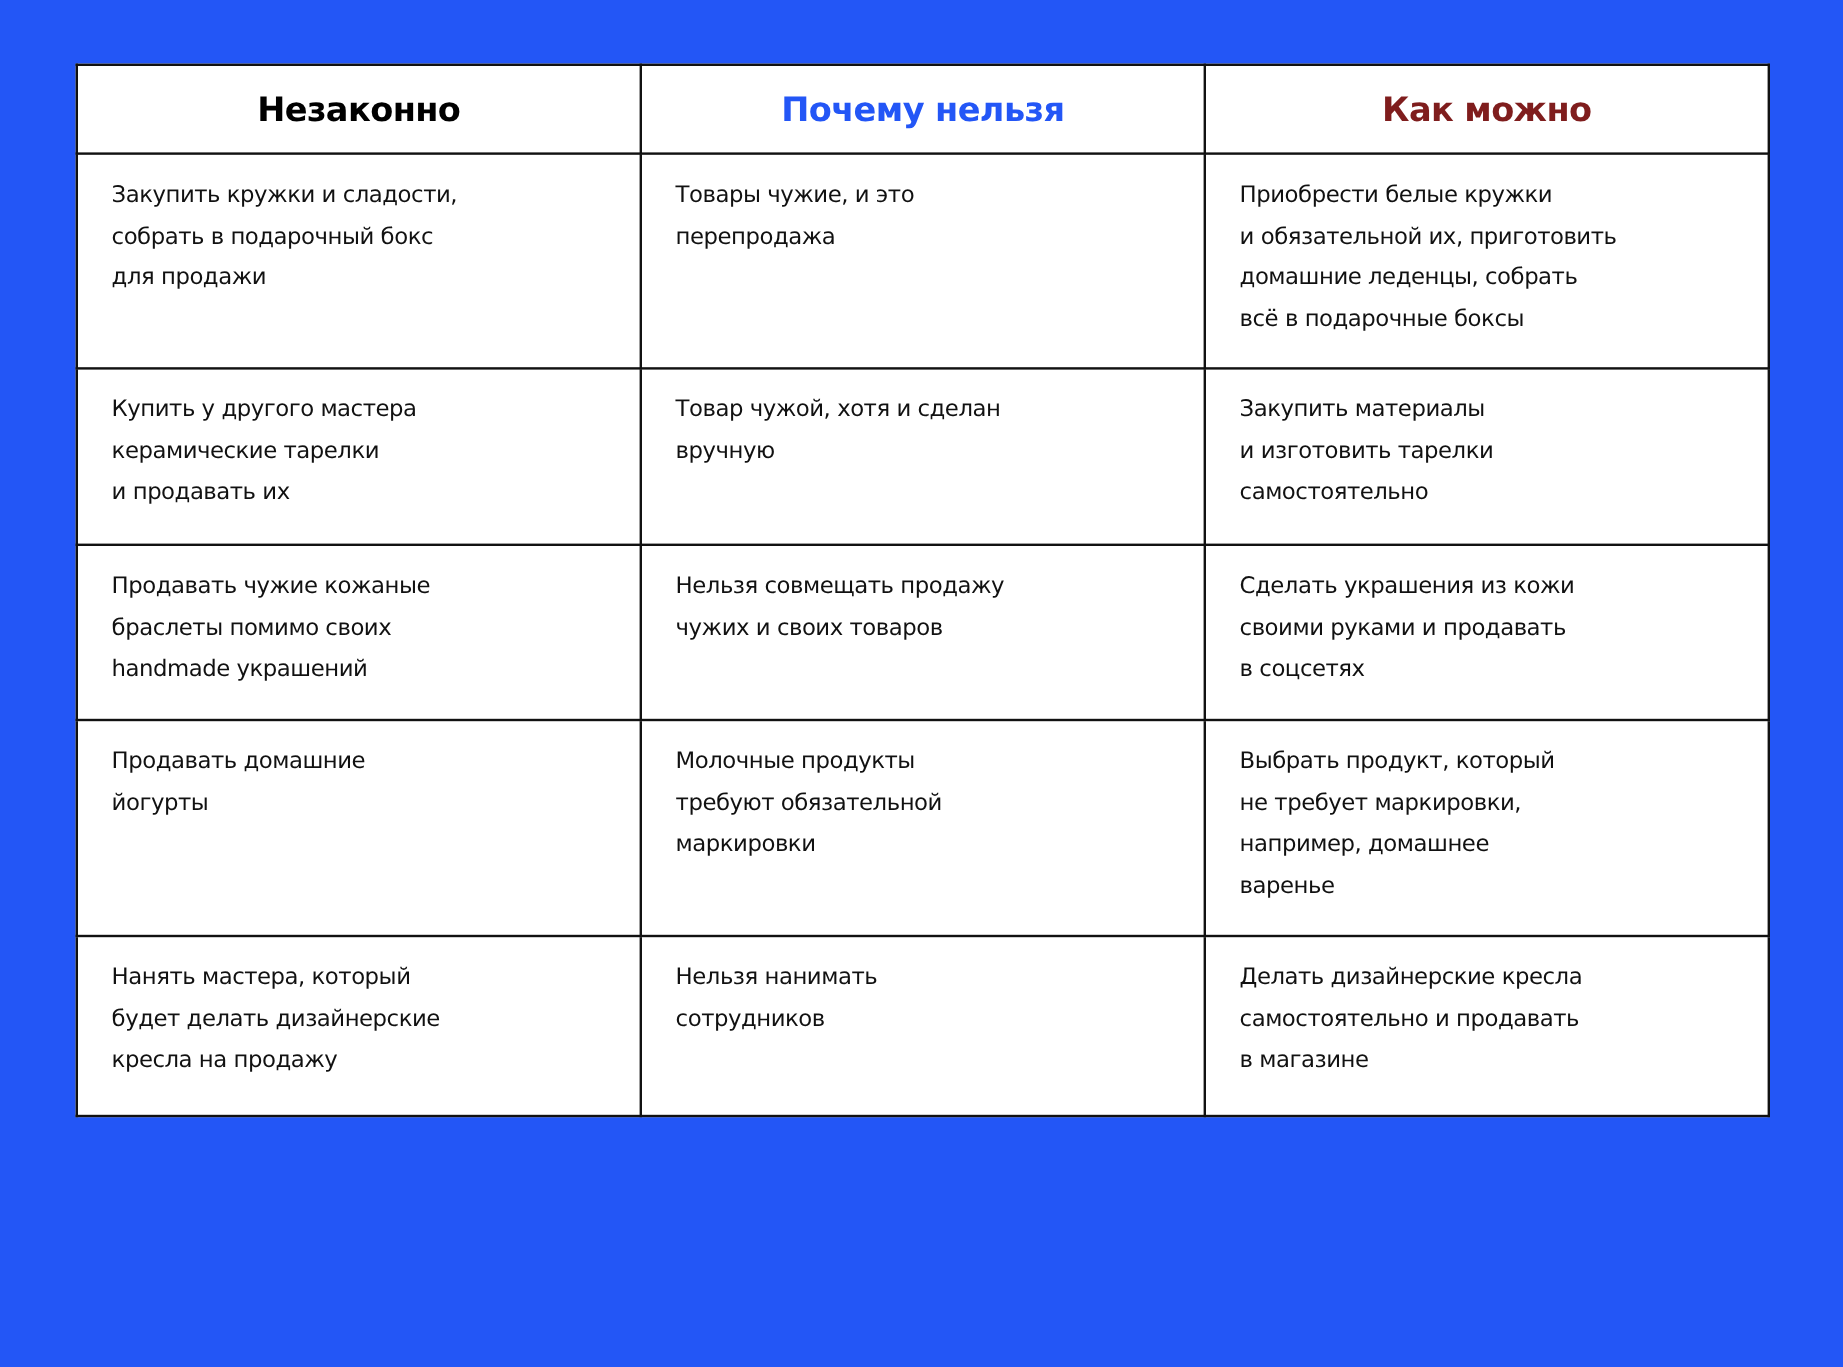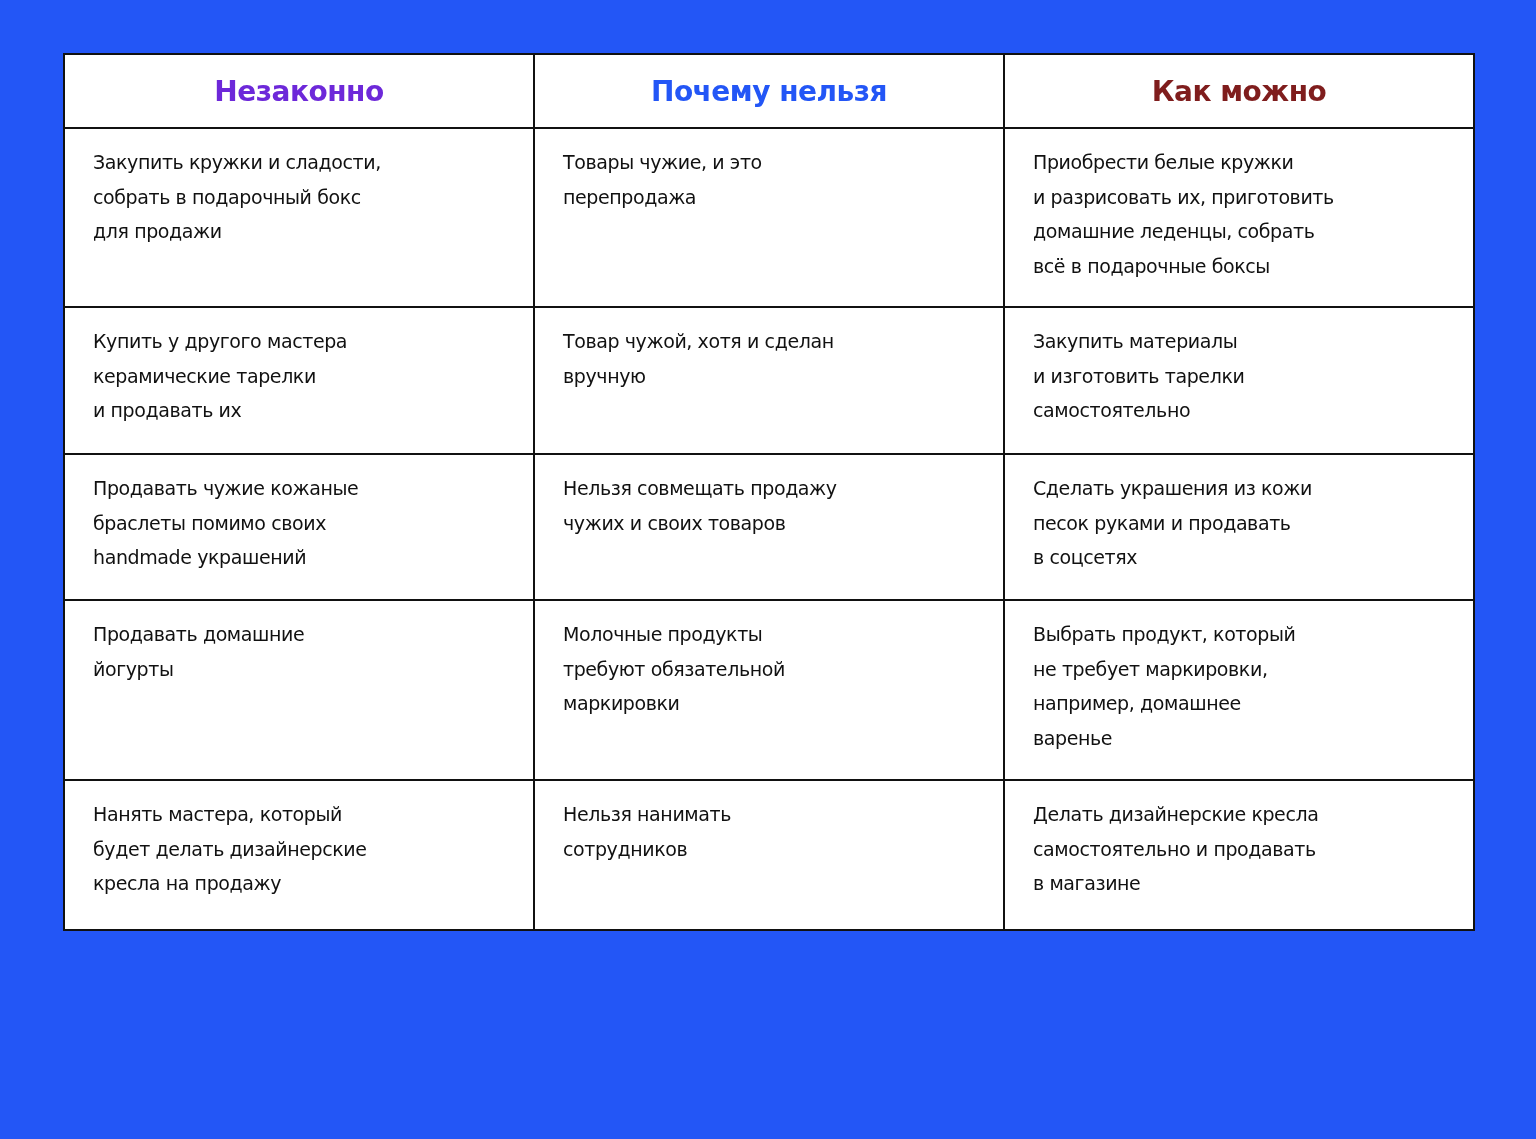--- a/index.html
+++ b/index.html
@@ -32,21 +32,21 @@
     .table col.c2 { width: 470px; }
     .table col.c3 { width: 470px; }
     .head th {
       height: 72px;
       text-align: center;
       vertical-align: middle;
       font-size: 28px;
       font-weight: bold;
       letter-spacing: -0.5px;
     }
-    .head th.h-illegal { color: #6d28d9; }
+    .head th.h-illegal { color: #000000; }
     .head th.h-why { color: #2356f6; }
     .head th.h-how { color: #7f1d1d; }
     .cell-text {
       padding: 16px 20px 0 28px;
       font-size: 19px;
       line-height: 34.5px;
       color: #111111;
       white-space: pre-line;
       letter-spacing: -0.4px;
     }
@@ -87,21 +87,21 @@
           <div class="cell-text">Закупить кружки и сладости,
 собрать в подарочный бокс
 для продажи</div>
         </td>
     <td>
           <div class="cell-text">Товары чужие, и это
 перепродажа</div>
         </td>
     <td>
           <div class="cell-text">Приобрести белые кружки
-и разрисовать их, приготовить
+и обязательной их, приготовить
 домашние леденцы, собрать
 всё в подарочные боксы</div>
         </td>
   </tr>
 
   <tr class="r2">
     <td>
           <div class="cell-text">Купить у другого мастера
 керамические тарелки
 и продавать их</div>
@@ -122,21 +122,21 @@
           <div class="cell-text">Продавать чужие кожаные
 браслеты помимо своих
 handmade украшений</div>
         </td>
     <td>
           <div class="cell-text">Нельзя совмещать продажу
 чужих и своих товаров</div>
         </td>
     <td>
           <div class="cell-text">Сделать украшения из кожи
-песок руками и продавать
+своими руками и продавать
 в соцсетях</div>
         </td>
   </tr>
 
   <tr class="r4">
     <td>
           <div class="cell-text">Продавать домашние
 йогурты</div>
         </td>
     <td>

